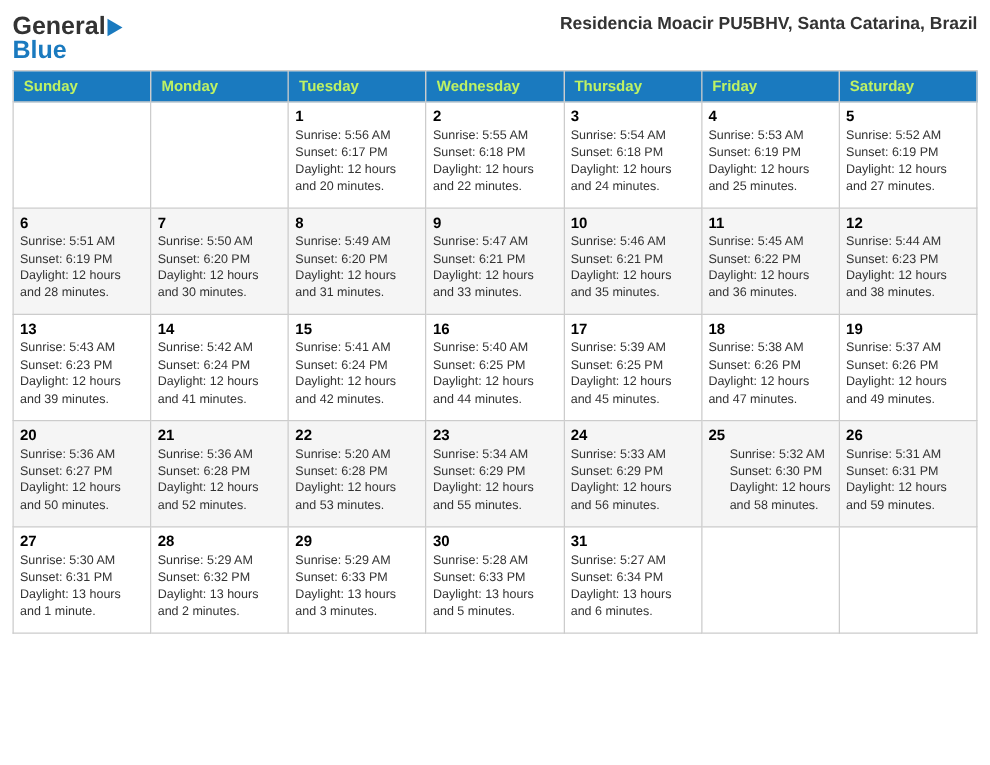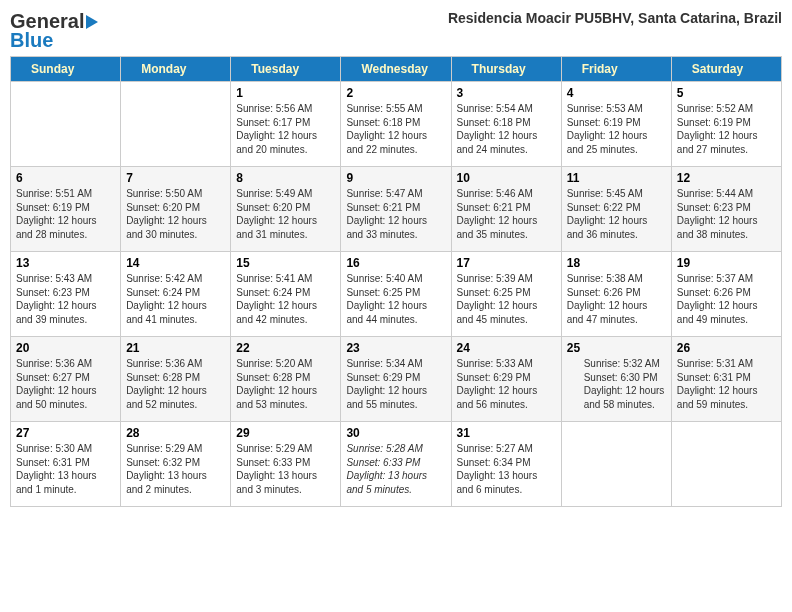--- a/index.html
+++ b/index.html
@@ -46,23 +46,23 @@
       font-weight: bold;
       color: #333;
     }
     .calendar {
       width: 100%;
       border-collapse: collapse;
       font-size: 11px;
     }
     .calendar th {
       background-color: #1a7abf;
-      color: #fef9c3;
+      color: #bef264;
       text-align: left;
-      padding: 5px 20px;
+      padding: 5px 8px;
       font-size: 12px;
       border: 1px solid #ccc;
     }
     .calendar td {
       border: 1px solid #ccc;
       vertical-align: top;
       padding: 4px 5px;
       width: 110px;
       min-height: 80px;
       height: 85px;
@@ -323,21 +323,21 @@
         </td>
         <td>
           <span class="day-num">29</span>
           <div class="day-info" style="white-space: pre-line;">Sunrise: 5:29 AM
 Sunset: 6:33 PM
 Daylight: 13 hours
 and 3 minutes.</div>
         </td>
         <td>
           <span class="day-num">30</span>
-          <div class="day-info" style="white-space: pre-line; font-style: italic;">Sunrise: 5:28 AM
+          <div class="day-info" style="white-space: pre-line;">Sunrise: 5:28 AM
 Sunset: 6:33 PM
 Daylight: 13 hours
 and 5 minutes.</div>
         </td>
         <td>
           <span class="day-num">31</span>
           <div class="day-info" style="white-space: pre-line;">Sunrise: 5:27 AM
 Sunset: 6:34 PM
 Daylight: 13 hours
 and 6 minutes.</div>

